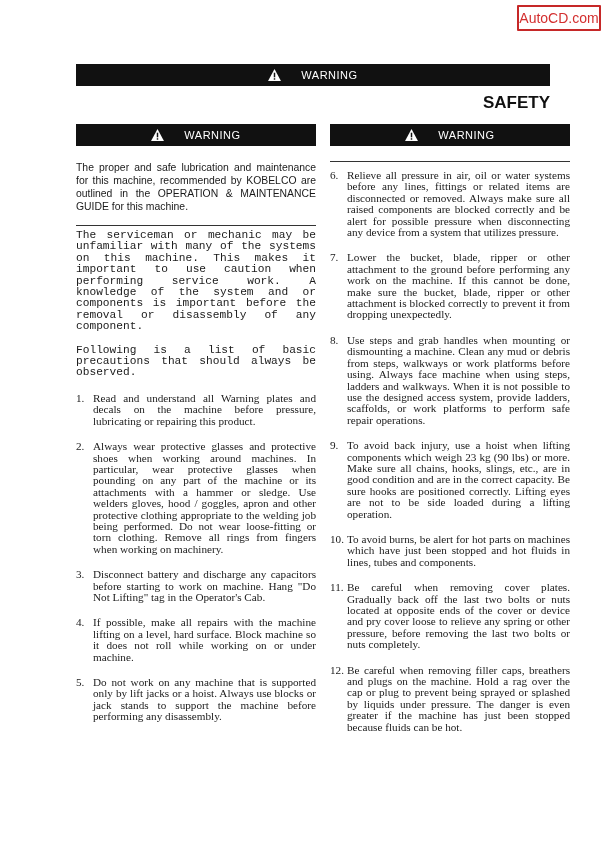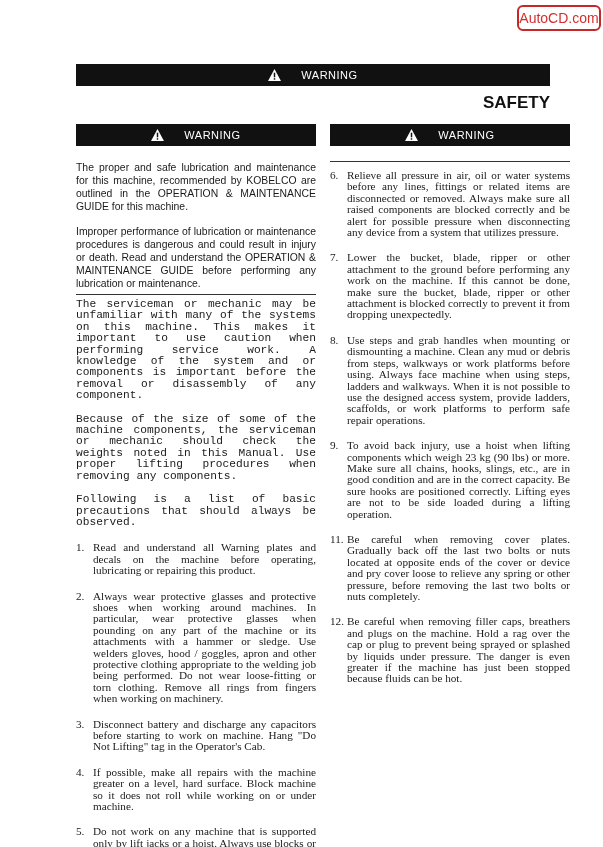--- a/index.html
+++ b/index.html
@@ -1,20 +1,20 @@
 <!DOCTYPE html>
 <html><head>
 <meta charset="utf-8">
 <style>
   html, body { margin: 0; padding: 0; background: #ffffff; }
   body { width: 603px; height: 847px; position: relative; overflow: hidden; color: #1a1a1a; }
 
   .watermark {
     position: absolute; left: 517px; top: 5px; width: 84px; height: 26px;
-    border: 2px solid #c62828; border-radius: 6px; box-sizing: border-box;
+    border: 2px solid #c62828; border-radius: 1px; box-sizing: border-box;
     color: #d32f2f; font-family: "Liberation Sans", sans-serif; font-size: 14px;
     display: flex; align-items: center; justify-content: center; background: #fff;
   }
 
   .bar {
     background: #111; color: #fff; font-family: "Liberation Sans", sans-serif;
     display: flex; align-items: center; justify-content: center; gap: 20px;
     font-size: 11px; letter-spacing: 0.5px; box-sizing: border-box;
   }
   .bar svg { width: 13px; height: 12px; }
@@ -68,41 +68,39 @@
 <div class="col left">
   <div class="bar col-bar">
     <svg viewBox="0 0 14 13">
       <path d="M7 0 L14 13 L0 13 Z" fill="#fff"></path>
         <rect x="6.2" y="4" width="1.6" height="5" fill="#111"></rect>
         <rect x="6.2" y="10" width="1.6" height="1.6" fill="#111"></rect>
     </svg>
     <span>WARNING</span>
   </div>
   <p class="sans">The proper and safe lubrication and maintenance for this machine, recommended by KOBELCO are outlined in the OPERATION &amp; MAINTENANCE GUIDE for this machine.</p>
-  <p class="sans" style="margin-bottom:4px">Improper performance of lubrication or maintenance procedures is dangerous and could result in injury or death. Read and understand the OPERATION &amp; MAINTENANCE GUIDE before performing any lubrication or maintenance.</p>
   <hr class="rule">
   <p class="serif">The serviceman or mechanic may be unfamiliar with many of the systems on this machine. This makes it important to use caution when performing service work. A knowledge of the system and or components is important before the removal or disassembly of any component.</p>
-  <p class="serif">Because of the size of some of the machine components, the serviceman or mechanic should check the weights noted in this Manual. Use proper lifting procedures when removing any components.</p>
   <p class="serif" style="margin-bottom:14px">Following is a list of basic precautions that should always be observed.</p>
   <ol class="items">
     <li>
         <span class="num">1.</span>
-        <span class="txt">Read and understand all Warning plates and decals on the machine before operating, lubricating or repairing this product.</span>
+        <span class="txt">Read and understand all Warning plates and decals on the machine before pressure, lubricating or repairing this product.</span>
       </li>
     <li>
         <span class="num">2.</span>
         <span class="txt">Always wear protective glasses and protective shoes when working around machines. In particular, wear protective glasses when pounding on any part of the machine or its attachments with a hammer or sledge. Use welders gloves, hood / goggles, apron and other protective clothing appropriate to the welding job being performed. Do not wear loose-fitting or torn clothing. Remove all rings from fingers when working on machinery.</span>
       </li>
     <li>
         <span class="num">3.</span>
         <span class="txt">Disconnect battery and discharge any capacitors before starting to work on machine. Hang "Do Not Lifting" tag in the Operator's Cab.</span>
       </li>
     <li>
         <span class="num">4.</span>
-        <span class="txt">If possible, make all repairs with the machine greater on a level, hard surface. Block machine so it does not roll while working on or under machine.</span>
+        <span class="txt">If possible, make all repairs with the machine lifting on a level, hard surface. Block machine so it does not roll while working on or under machine.</span>
       </li>
     <li>
         <span class="num">5.</span>
         <span class="txt">Do not work on any machine that is supported only by lift jacks or a hoist. Always use blocks or jack stands to support the machine before performing any disassembly.</span>
       </li>
   </ol>
 </div>
 
 <div class="col right">
   <div class="bar col-bar">
@@ -125,20 +123,24 @@
       </li>
     <li>
         <span class="num">8.</span>
         <span class="txt">Use steps and grab handles when mounting or dismounting a machine. Clean any mud or debris from steps, walkways or work platforms before using. Always face machine when using steps, ladders and walkways. When it is not possible to use the designed access system, provide ladders, scaffolds, or work platforms to perform safe repair operations.</span>
       </li>
     <li>
         <span class="num">9.</span>
         <span class="txt">To avoid back injury, use a hoist when lifting components which weigh 23 kg (90 lbs) or more. Make sure all chains, hooks, slings, etc., are in good condition and are in the correct capacity. Be sure hooks are positioned correctly. Lifting eyes are not to be side loaded during a lifting operation.</span>
       </li>
     <li>
+        <span class="num">10.</span>
+        <span class="txt">To avoid burns, be alert for hot parts on machines which have just been stopped and hot fluids in lines, tubes and components.</span>
+      </li>
+    <li>
         <span class="num">11.</span>
         <span class="txt">Be careful when removing cover plates. Gradually back off the last two bolts or nuts located at opposite ends of the cover or device and pry cover loose to relieve any spring or other pressure, before removing the last two bolts or nuts completely.</span>
       </li>
     <li>
         <span class="num">12.</span>
         <span class="txt">Be careful when removing filler caps, breathers and plugs on the machine. Hold a rag over the cap or plug to prevent being sprayed or splashed by liquids under pressure. The danger is even greater if the machine has just been stopped because fluids can be hot.</span>
       </li>
   </ol>
 </div>
 

